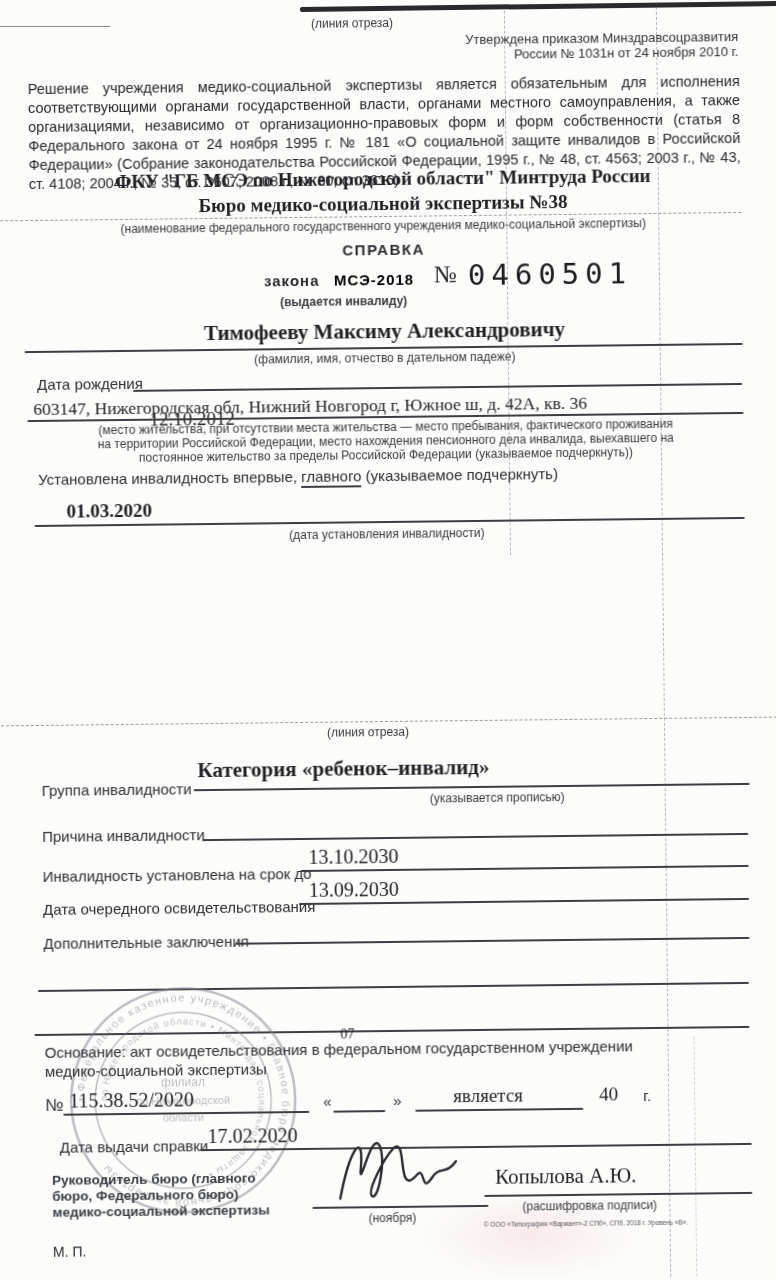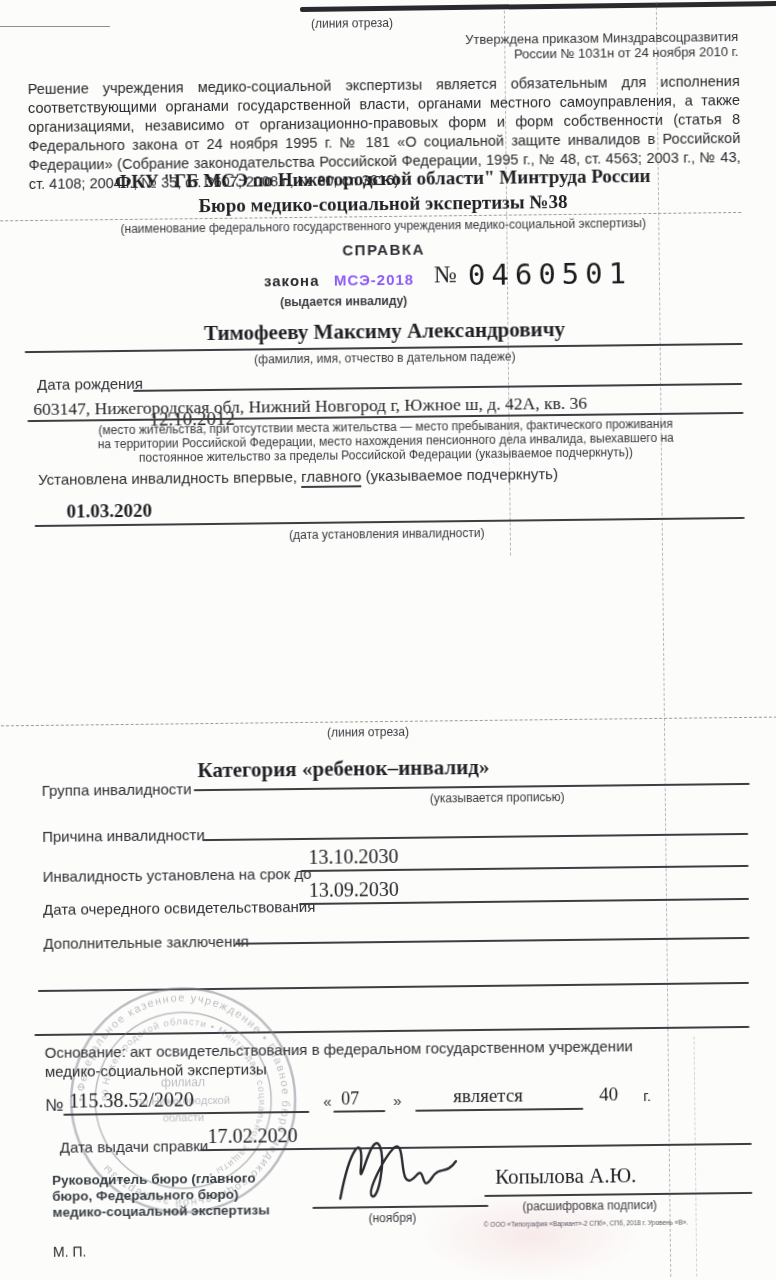--- a/index.html
+++ b/index.html
@@ -47,21 +47,21 @@
 
     <div id="legal" class="abs" style="left:34px;top:76px;width:712px;">Решение учреждения медико-социальной экспертизы является обязательным для исполнения соответствующими органами государственной власти, органами местного самоуправления, а также организациями, независимо от организационно-правовых форм и форм собственности (статья 8 Федерального закона от 24 ноября 1995 г. № 181 «О социальной защите инвалидов в Российской Федерации» (Собрание законодательства Российской Федерации, 1995 г., № 48, ст. 4563; 2003 г., № 43, ст. 4108; 2004 г., № 35, ст. 3607; 2008 г., № 30, ст. 3616)</div>
 
     <div class="abs center serif b" style="top:168px;font-size:19px;">ФКУ "ГБ МСЭ по Нижегородской области" Минтруда России</div>
     <div class="abs center serif b" style="top:193px;font-size:19px;">Бюро медико-социальной экспертизы №38</div>
     <div class="dline" style="left:0px;top:216px;width:746px;"></div>
     <div class="abs center cap" style="top:219px;">(наименование федерального государственного учреждения медико-социальной экспертизы)</div>
 
     <div class="abs center b" style="top:241px;font-size:15px;letter-spacing:1.5px;color:#2a2a30;">СПРАВКА</div>
     <div class="abs b" style="left:268px;top:271px;font-size:15px;letter-spacing:1px;color:#2a2a30;">закона</div>
-    <div class="abs b" style="left:338px;top:271px;font-size:15px;letter-spacing:1px;color:#8b5cf6;">МСЭ-2018</div>
+    <div class="abs b" style="left:338px;top:271px;font-size:15px;letter-spacing:1px;color:#000000;">МСЭ-2018</div>
     <div class="abs serif" style="left:438px;top:262px;font-size:24px;">№</div>
     <div class="abs" id="cert-number" style="left:472px;top:259px;">0460501</div>
     <div class="abs cap b" style="left:284px;top:294px;">(выдается инвалиду)</div>
 
     <div class="abs center serif b" style="top:319px;font-size:21px;">Тимофееву Максиму Александровичу</div>
     <div class="hline" style="left:28px;top:347px;width:718px;"></div>
     <div class="abs center cap" style="top:351px;">(фамилия, имя, отчество в дательном падеже)</div>
 
     <div class="abs lbl" style="left:40px;top:372px;">Дата рождения</div>
     <div class="abs serif val" style="left:152px;top:363px;margin-top:43px;">12.10.2012</div>
@@ -124,21 +124,21 @@
       </g>
     </svg>
 
     <div class="abs lbl" style="left:40px;top:1040px;">Основание: акт освидетельствования в федеральном государственном учреждении</div>
     <div class="abs lbl" style="left:40px;top:1059px;">медико-социальной экспертизы</div>
 
     <div class="abs lbl" style="left:40px;top:1092px;font-size:17px;">№</div>
     <div class="abs serif" style="left:64px;top:1086px;font-size:20px;">115.38.52/2020</div>
     <div class="hline" style="left:58px;top:1110px;width:246px;"></div>
     <div class="abs lbl" style="left:318px;top:1092px;">«</div>
-    <div class="abs serif" style="left:336px;top:1088px;font-size:18px;">07</div>
+    <div class="abs serif" style="left:336px;top:1026px;font-size:14px;">07</div>
     <div class="hline" style="left:328px;top:1110px;width:52px;"></div>
     <div class="abs lbl" style="left:388px;top:1092px;">»</div>
     <div class="abs serif" style="left:448px;top:1086px;font-size:19px;">является</div>
     <div class="hline" style="left:410px;top:1110px;width:168px;"></div>
     <div class="abs serif" style="left:594px;top:1086px;font-size:19px;">40</div>
     <div class="abs lbl" style="left:638px;top:1090px;">г.</div>
 
     <div class="abs lbl" style="left:54px;top:1135px;">Дата выдачи справки</div>
     <div class="abs serif" style="left:202px;top:1123px;font-size:20px;">17.02.2020</div>
     <div class="hline" style="left:194px;top:1147px;width:552px;"></div>

